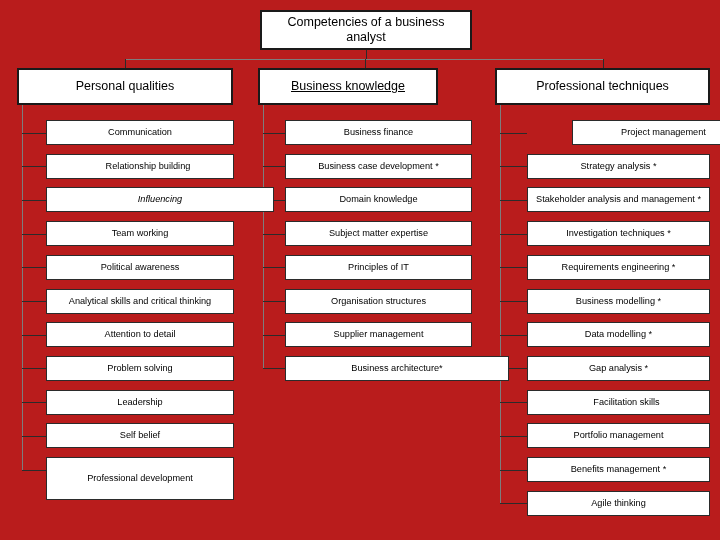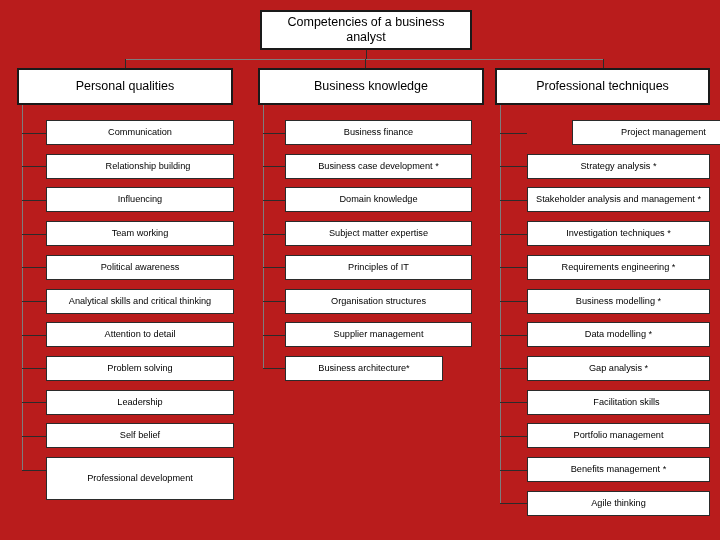--- a/index.html
+++ b/index.html
@@ -97,21 +97,21 @@
       <div class="vline" style="left: 22px; top: 105px; height: 364.5px;"></div>
       <div class="stub" style="left: 22px; top: 132.5px; width: 24px;"></div>
       <div class="box leaf-box" style="left: 46px; top: 120px; width: 188px; height: 25px;">
         <span class="lbl">Communication</span>
       </div>
       <div class="stub" style="left: 22px; top: 166.2px; width: 24px;"></div>
       <div class="box leaf-box" style="left: 46px; top: 153.7px; width: 188px; height: 25px; padding-left: 20px;">
         <span class="lbl">Relationship building</span>
       </div>
       <div class="stub" style="left: 22px; top: 199.9px; width: 24px;"></div>
-      <div class="box leaf-box" style="left: 46px; top: 187.4px; width: 188px; height: 25px;">
+      <div class="box leaf-box" style="left: 46px; top: 187.4px; width: 228px; height: 25px; font-style: italic;">
         <span class="lbl">Influencing</span>
       </div>
       <div class="stub" style="left: 22px; top: 233.6px; width: 24px;"></div>
       <div class="box leaf-box" style="left: 46px; top: 221.1px; width: 188px; height: 25px;">
         <span class="lbl">Team working</span>
       </div>
       <div class="stub" style="left: 22px; top: 267.3px; width: 24px;"></div>
       <div class="box leaf-box" style="left: 46px; top: 254.8px; width: 188px; height: 25px;">
         <span class="lbl">Political awareness</span>
       </div>
@@ -133,21 +133,21 @@
       </div>
       <div class="stub" style="left: 22px; top: 435.8px; width: 24px;"></div>
       <div class="box leaf-box" style="left: 46px; top: 423.3px; width: 188px; height: 25px;">
         <span class="lbl">Self belief</span>
       </div>
       <div class="stub" style="left: 22px; top: 469.5px; width: 24px;"></div>
       <div class="box leaf-box" style="left: 46px; top: 457px; width: 188px; height: 43px;">
         <span class="lbl">Professional development</span>
       </div>
       <div class="drop" style="left: 365px; top: 59px; height: 9px;"></div>
-      <div class="box header-box" style="left: 258px; top: 68px; width: 226px; height: 37px;">
+      <div class="box header-box" style="left: 258px; top: 68px; width: 180px; height: 37px; text-decoration: underline;">
         <span>Business knowledge</span>
       </div>
       <div class="vline" style="left: 263px; top: 105px; height: 263.4px;"></div>
       <div class="stub" style="left: 263px; top: 132.5px; width: 22px;"></div>
       <div class="box leaf-box" style="left: 285px; top: 120px; width: 187px; height: 25px;">
         <span class="lbl">Business finance</span>
       </div>
       <div class="stub" style="left: 263px; top: 166.2px; width: 22px;"></div>
       <div class="box leaf-box" style="left: 285px; top: 153.7px; width: 187px; height: 25px;">
         <span class="lbl">Business case development *</span>
@@ -166,21 +166,21 @@
       </div>
       <div class="stub" style="left: 263px; top: 301px; width: 22px;"></div>
       <div class="box leaf-box" style="left: 285px; top: 288.5px; width: 187px; height: 25px;">
         <span class="lbl">Organisation structures</span>
       </div>
       <div class="stub" style="left: 263px; top: 334.7px; width: 22px;"></div>
       <div class="box leaf-box" style="left: 285px; top: 322.2px; width: 187px; height: 25px;">
         <span class="lbl">Supplier management</span>
       </div>
       <div class="stub" style="left: 263px; top: 368.4px; width: 22px;"></div>
-      <div class="box leaf-box" style="left: 285px; top: 355.9px; width: 158px; height: 25px;">
+      <div class="box leaf-box" style="left: 285px; top: 355.9px; width: 224px; height: 25px;">
         <span class="lbl">Business architecture*</span>
       </div>
       <div class="drop" style="left: 602.5px; top: 59px; height: 9px;"></div>
       <div class="box header-box" style="left: 495px; top: 68px; width: 215px; height: 37px;">
         <span>Professional techniques</span>
       </div>
       <div class="vline" style="left: 500px; top: 105px; height: 398.2px;"></div>
       <div class="stub" style="left: 500px; top: 132.5px; width: 27px;"></div>
       <div class="box leaf-box" style="left: 527px; top: 120px; width: 183px; height: 25px; margin-left: 45px;">
         <span class="lbl">Project management</span>

